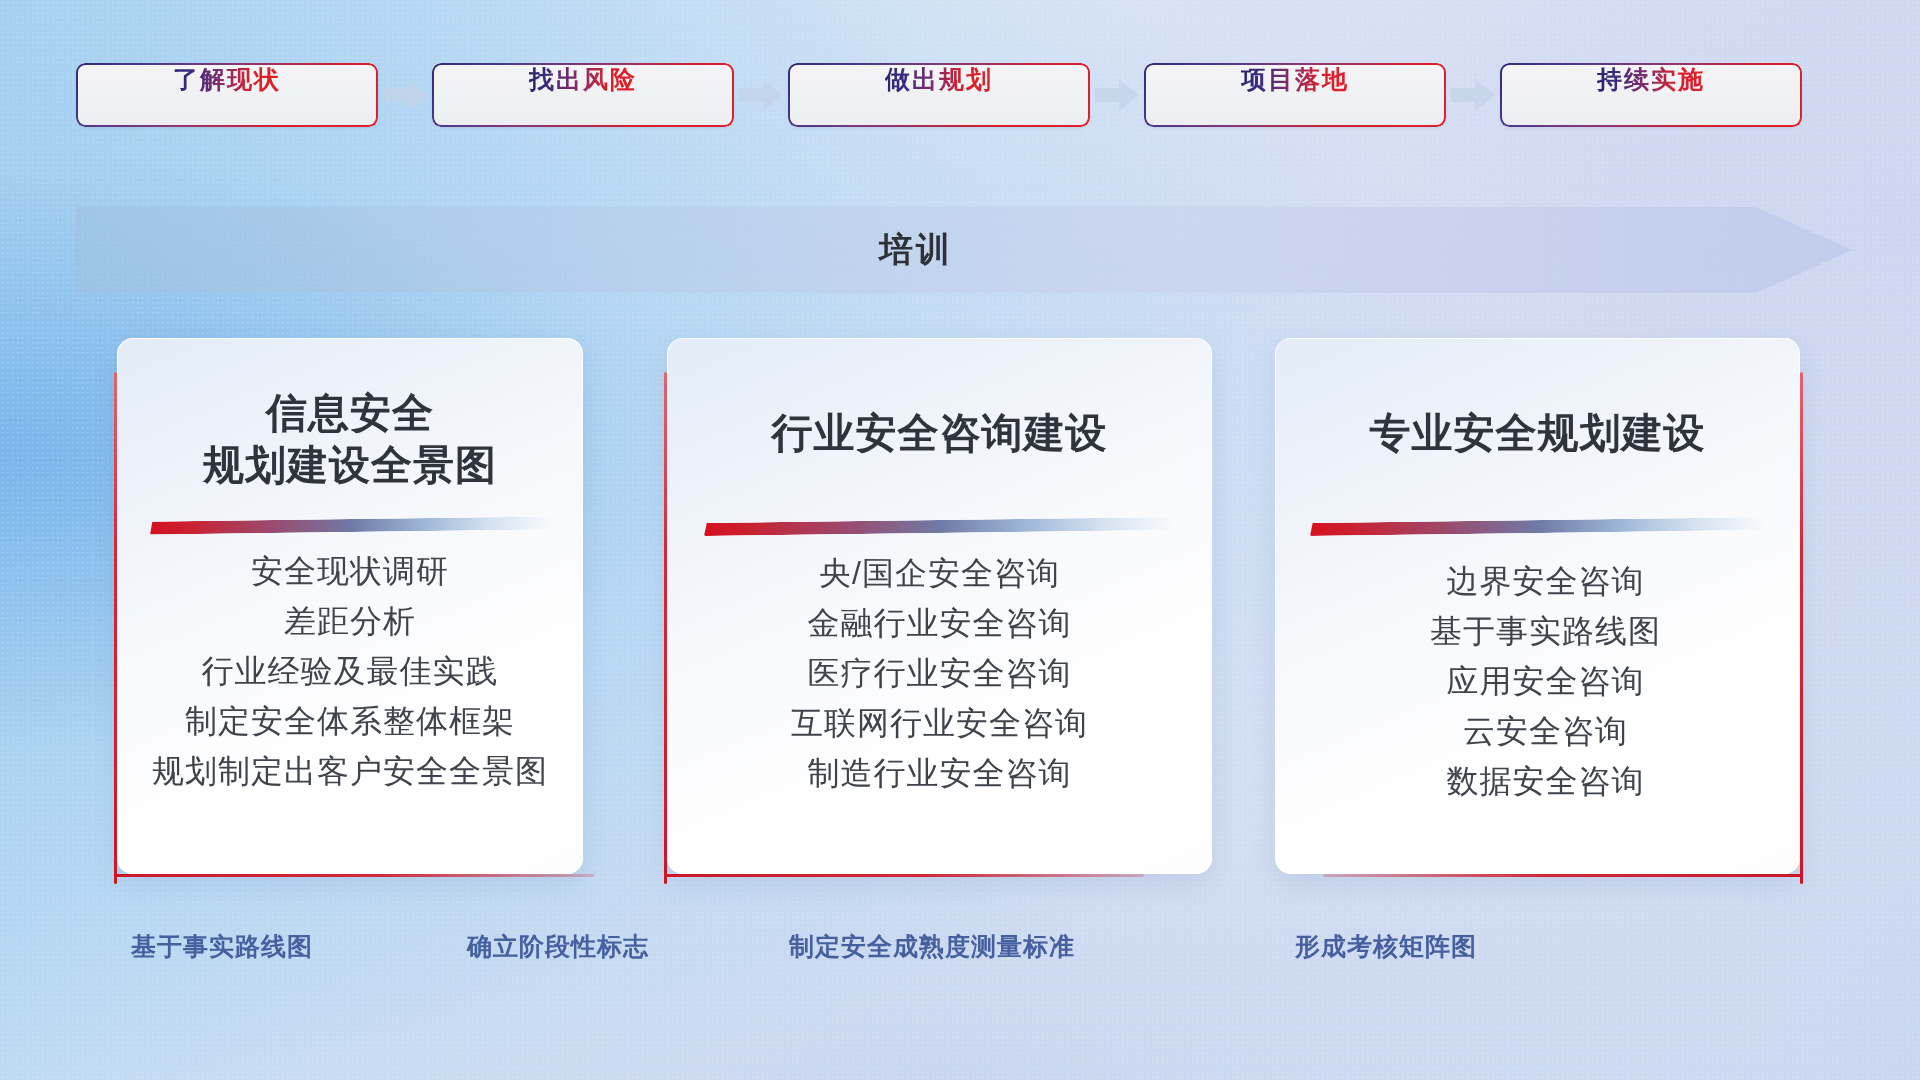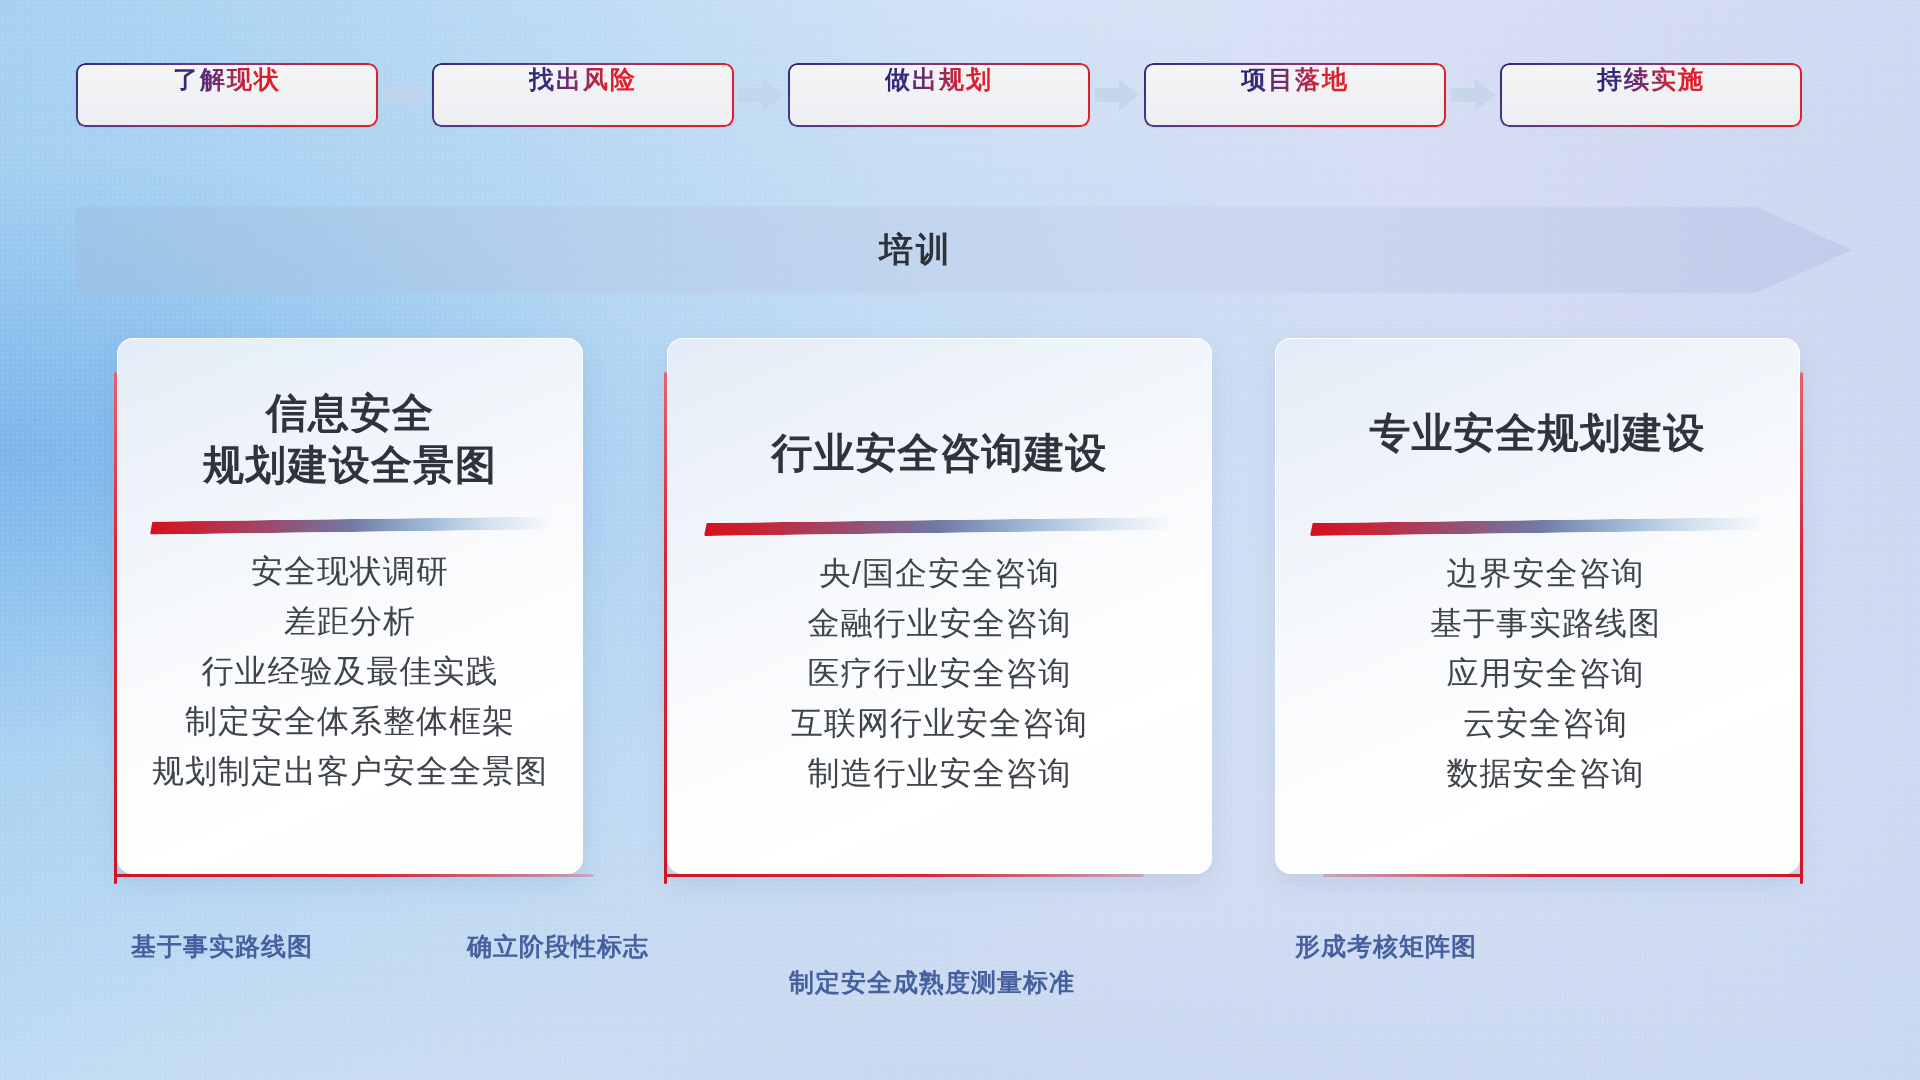--- a/index.html
+++ b/index.html
@@ -147,41 +147,41 @@
   }
 
   
   #card-1{ left:117px; width:466px; }
   #card-1 .card-title{ top:50px; }
   #card-1 .card-accent{ left:33px; width:402px; top:181px; }
   #card-1 .card-list{ top:208px; }
   #card-1 .card-list li{ line-height:50px; }
 
   #card-2{ left:667px; width:545px; }
-  #card-2 .card-title{ top:70px;margin-top:20px; }
+  #card-2 .card-title{ top:70px; }
   #card-2 .card-accent{ left:37px; width:470px; top:182px; }
   #card-2 .card-list{ top:210px; }
   #card-2 .card-list li{ line-height:50px; }
 
   #card-3{ left:1275px; width:525px; }
   #card-3 .card-title{ top:70px; }
   #card-3 .card-accent{ left:35px; width:455px; top:182px; }
-  #card-3 .card-list{ top:210px;padding-left:16px; }
+  #card-3 .card-list{ top:218px;padding-left:16px; }
   #card-3 .card-list li{ line-height:50px; }
 
   
   .footers{ position:absolute; left:0; top:930px; width:1920px; height:46px; z-index:6; }
   .footer-cap{
     position:absolute; top:0;
     font-size:25px; font-weight:700; color:#46609f; letter-spacing:1px;
     white-space:nowrap;
   }
   #cap-1{ left:131px; }
   #cap-2{ left:467px; }
-  #cap-3{ left:789px;margin-top:36px; }
+  #cap-3{ left:789px; }
   #cap-4{ left:1295px; }
 </style>
 </head>
 <body>
 
 <div id="stage">
 
   <div class="steps">
 
     <div class="step">

